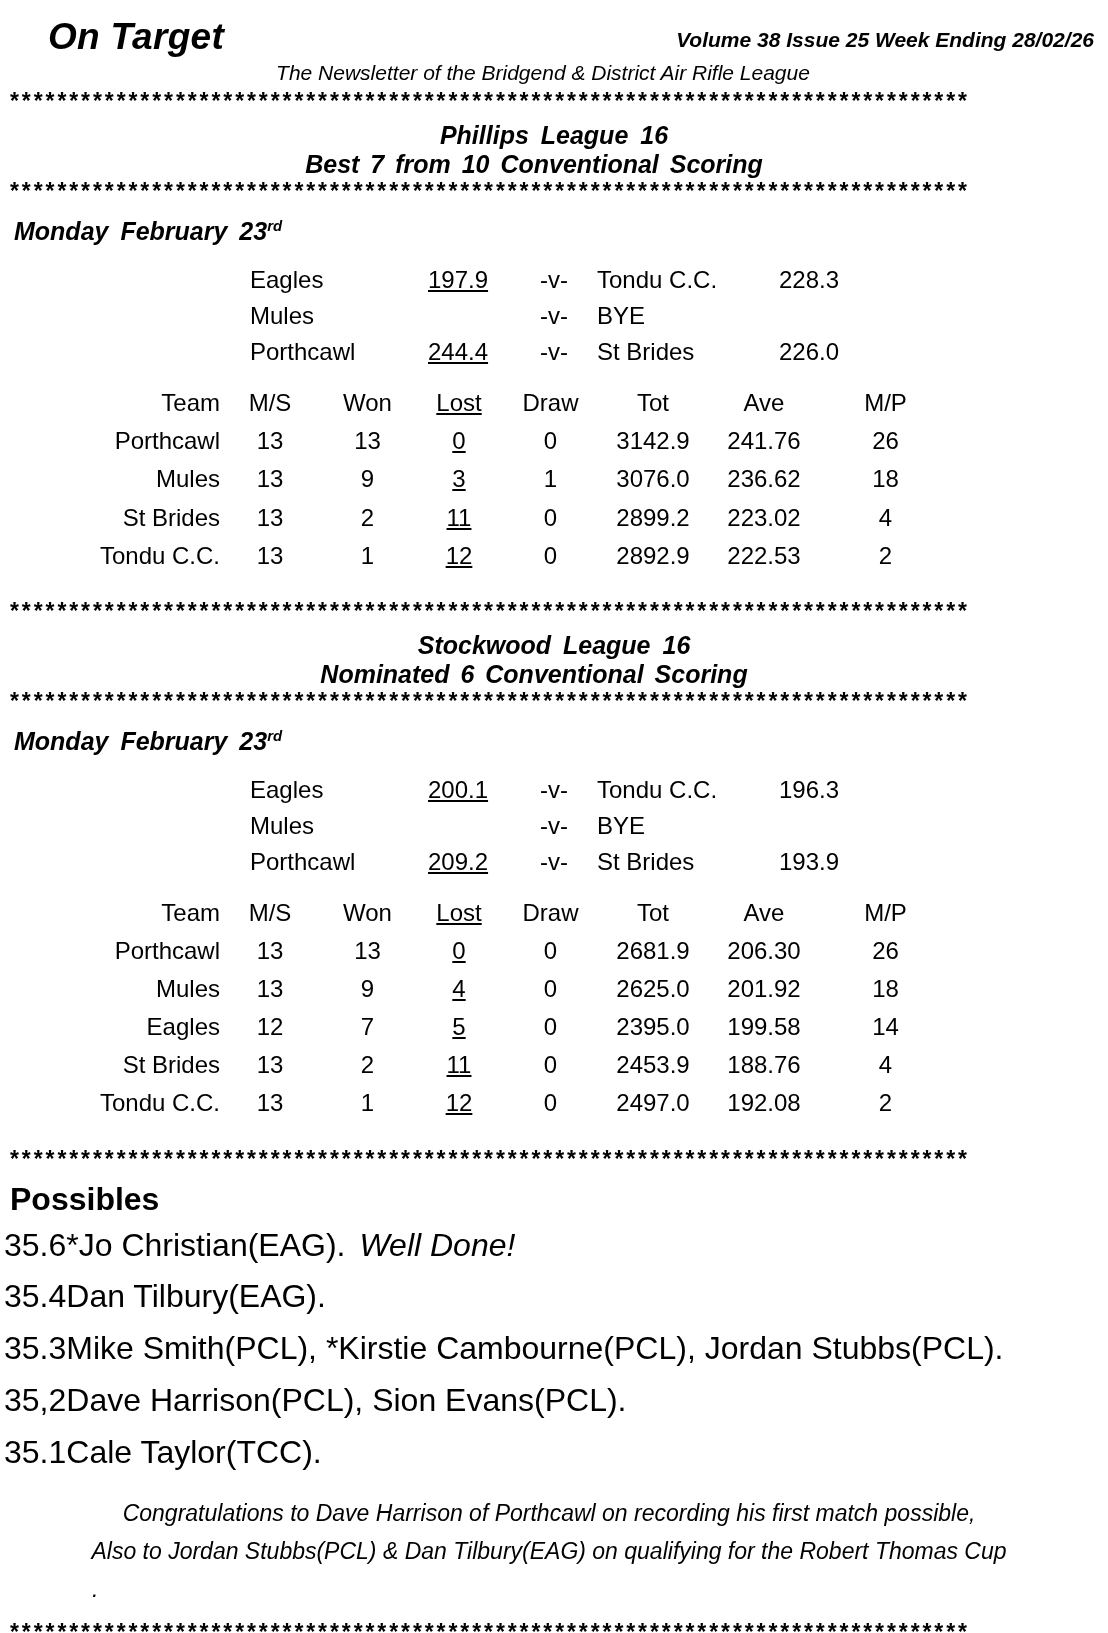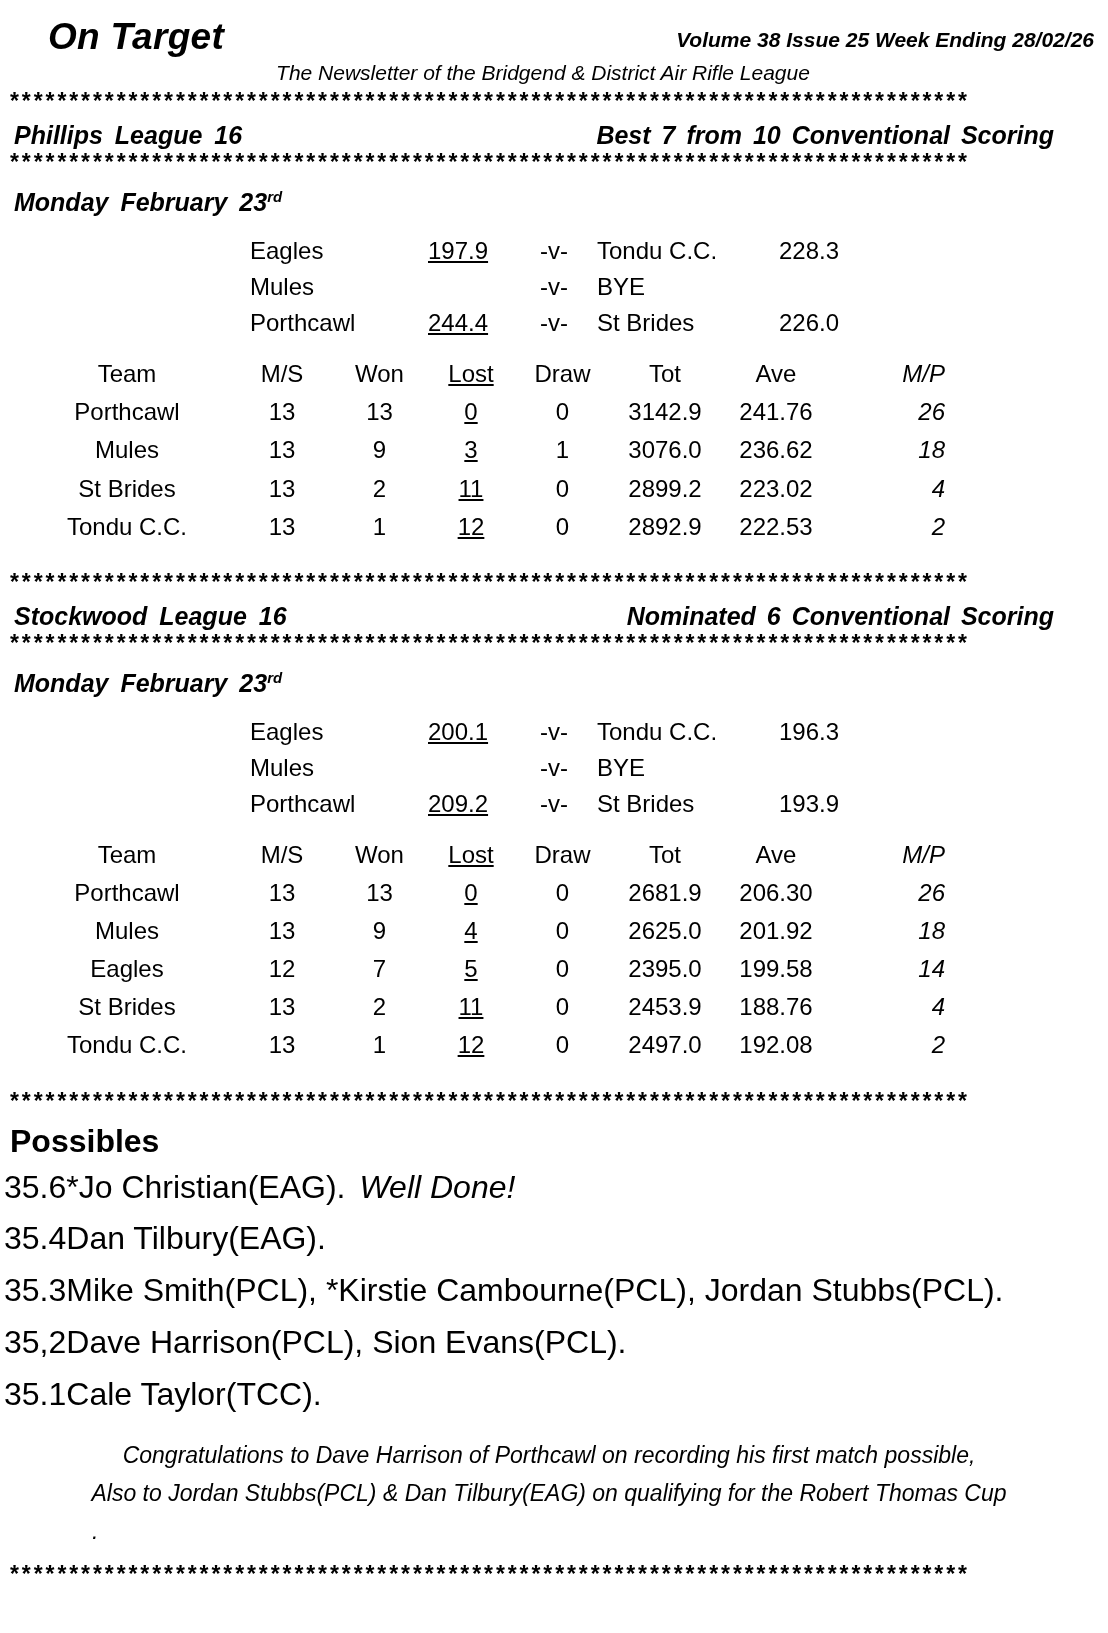--- a/index.html
+++ b/index.html
@@ -63,20 +63,21 @@
     font-weight: bold;
   }
   .stars-gap-top { margin-top: 6px; }
 
   
   .section-head {
     display: flex;
     justify-content: space-between;
     align-items: center;
     padding: 6px 14px 2px 14px;
+    flex-direction: column;
   }
   .league-name {
     font-style: italic;
     font-weight: bold;
     font-size: 25px;
     word-spacing: 5px;
   }
   .league-format {
     font-style: italic;
     font-weight: bold;
@@ -123,31 +124,31 @@
   table.standings th,
   table.standings td {
     font-weight: normal;
     padding: 2px 0;
     line-height: 1.42;
     text-align: center;
     white-space: nowrap;
   }
   table.standings th.team,
   table.standings td.team {
-    text-align: center;
+    text-align: right;
     width: 210px;
-    padding-left: 22px;
+    padding-left: 10px;
   }
   table.standings th.ms, table.standings td.ms { width: 100px; }
   table.standings th.won, table.standings td.won { width: 95px; }
   table.standings th.lost, table.standings td.lost { width: 88px; text-decoration: underline; }
   table.standings th.draw, table.standings td.draw { width: 95px; }
   table.standings th.tot, table.standings td.tot { width: 110px; }
   table.standings th.ave, table.standings td.ave { width: 112px; }
-  table.standings th.mp, table.standings td.mp { width: 95px; text-align: right; padding-left: 18px; font-style: italic;}
+  table.standings th.mp, table.standings td.mp { width: 95px; text-align: center; padding-left: 18px;}
 
   
   .possibles-title {
     font-weight: bold;
     font-size: 32px;
     padding: 8px 0 2px 10px;
   }
   .possible-line {
     font-size: 32px;
     line-height: 1.62;

